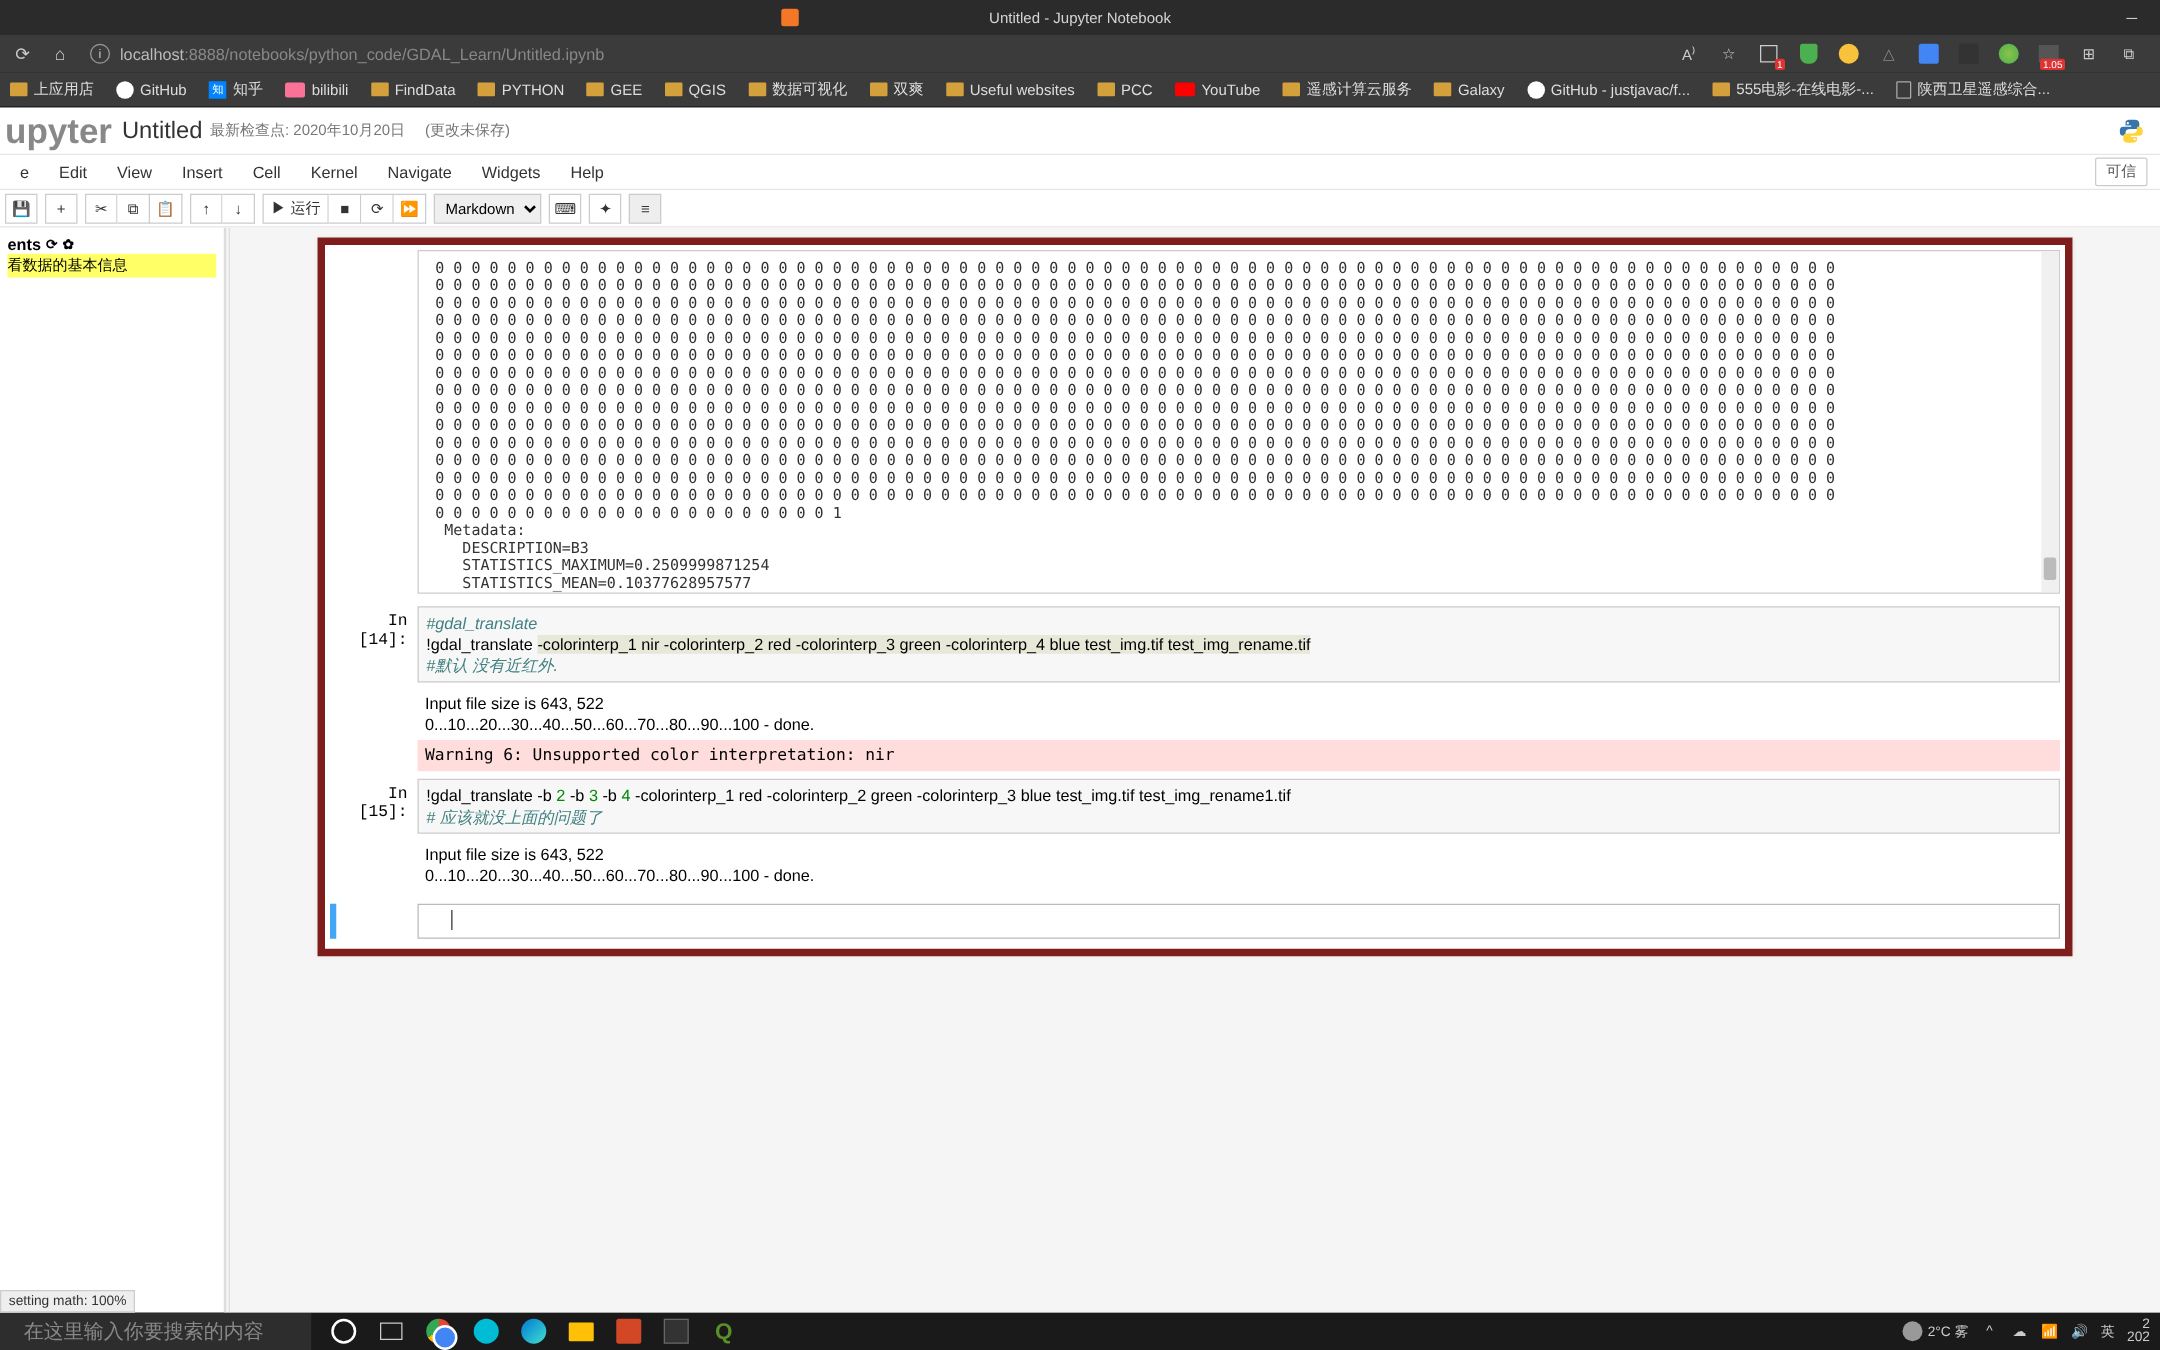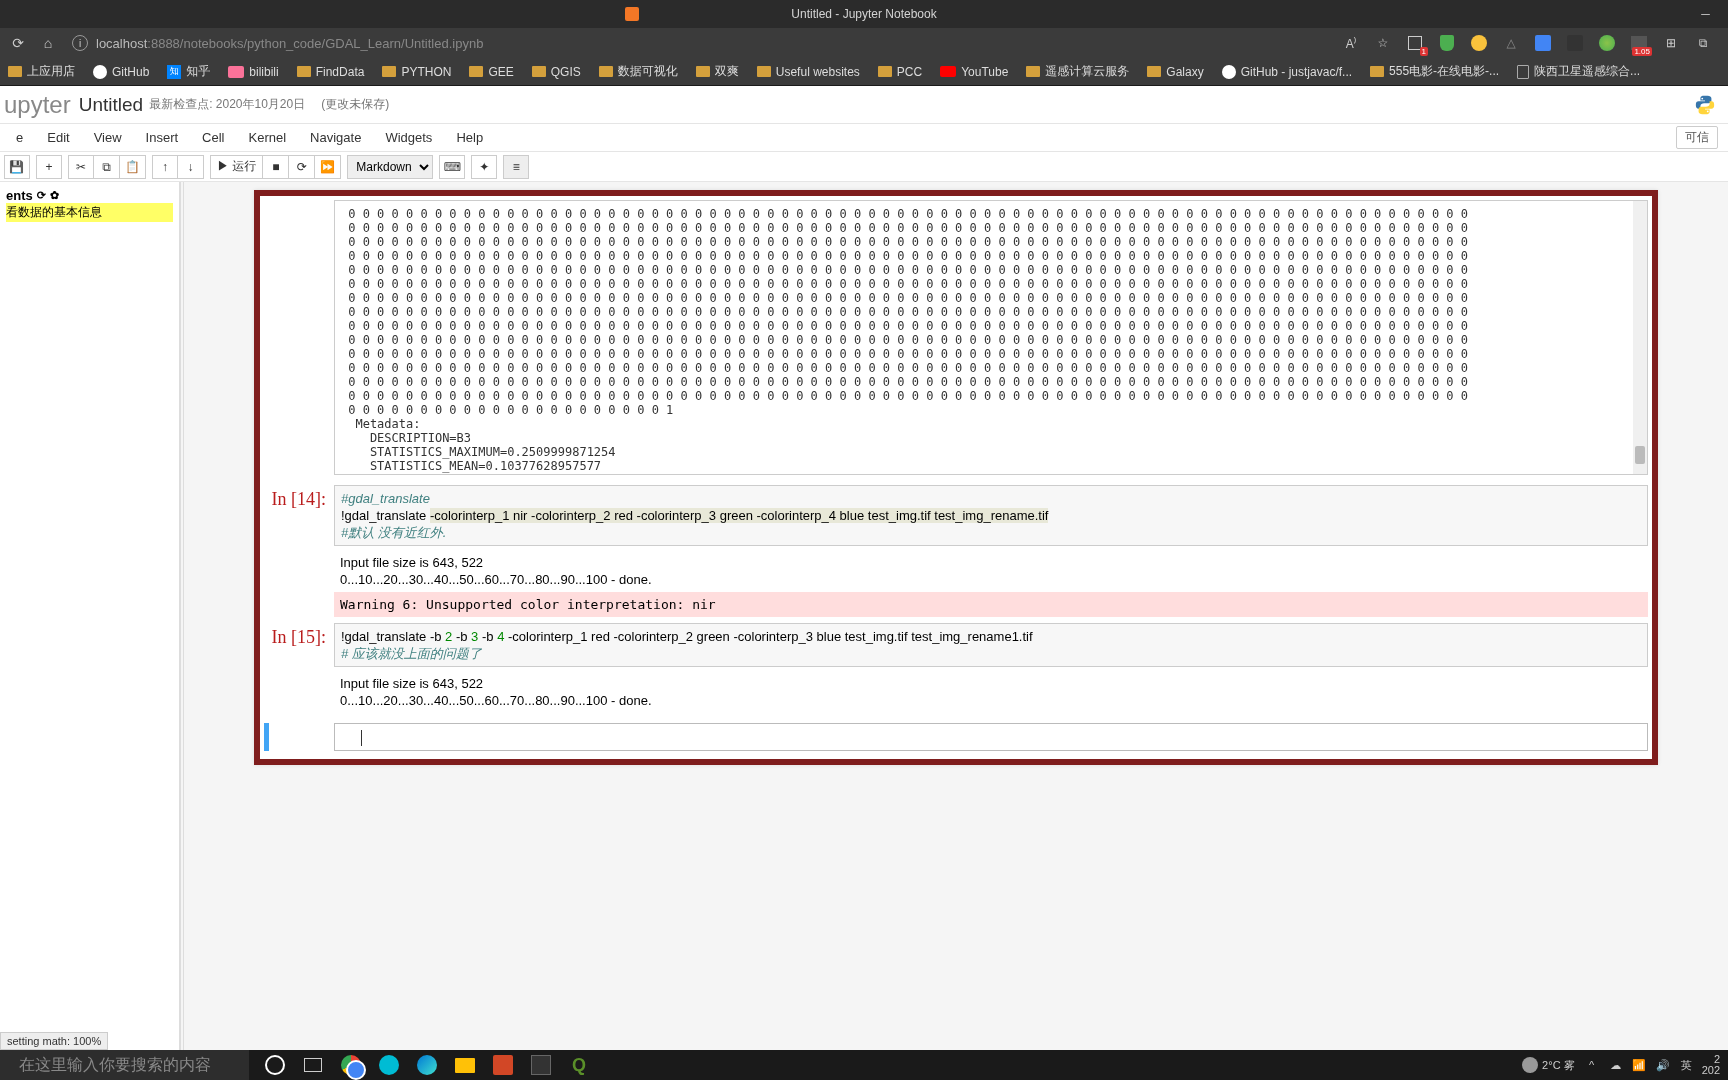--- a/index.html
+++ b/index.html
@@ -29,21 +29,21 @@
     .bm .folder { width: 14px; height: 11px; background: #d4a03c; border-radius: 1px; }
     .bm .github-i { width: 14px; height: 14px; background: #fff; border-radius: 50%; }
     .bm .zhihu-i { width: 14px; height: 14px; background: #0084ff; color: #fff; font-size: 9px; display: flex; align-items: center; justify-content: center; }
     .bm .bili-i { width: 16px; height: 12px; background: #fb7299; border-radius: 2px; }
     .bm .yt-i { width: 16px; height: 11px; background: #ff0000; border-radius: 2px; }
     .bm .txt-i { width: 12px; height: 14px; border: 1px solid #aaa; border-radius: 1px; }
 
     
     .jp-area { background: #fff; height: calc(100% - 28px - 30px - 28px - 30px); display: flex; flex-direction: column; }
     .jp-header { height: 38px; display: flex; align-items: center; padding: 0 4px; border-bottom: 1px solid #e5e5e5; }
-    .jp-logo { color: #888; font-size: 24px; font-weight: normal; margin-right: 8px; }
+    .jp-logo { color: #888; font-size: 28px; font-weight: bold; margin-right: 8px; }
     .jp-title { color: #333; font-size: 19px; margin-right: 6px; }
     .jp-checkpoint { color: #777; font-size: 12px; }
     .jp-python { margin-left: auto; width: 22px; height: 22px; margin-right: 8px; }
 
     
     .jp-menu { height: 28px; display: flex; align-items: center; padding: 0 4px; border-bottom: 1px solid #e5e5e5; }
     .jp-menu-item { padding: 4px 12px; font-size: 13px; color: #333; }
     .jp-trusted { margin-left: auto; font-size: 12px; color: #555; border: 1px solid #ccc; padding: 2px 8px; border-radius: 2px; margin-right: 6px; }
 
     
@@ -62,21 +62,21 @@
 
     .notebook-wrap { flex: 1; background: #f5f5f5; padding: 8px 70px; overflow: hidden; }
     .notebook { background: #fff; border: 6px solid #7f1d1d; box-shadow: 0 0 4px rgba(0,0,0,0.1); padding: 4px; }
 
     .output-scroll { border: 1px solid #ccc; height: 275px; overflow: hidden; position: relative; margin-left: 70px; margin-bottom: 10px; }
     .output-scroll pre { font-family: "Consolas", monospace; font-size: 12px; line-height: 14px; padding: 6px; white-space: pre; color: #333; }
     .output-scroll .scrollbar { position: absolute; right: 0; top: 0; bottom: 0; width: 14px; background: #f0f0f0; }
     .output-scroll .thumb { position: absolute; right: 2px; top: 245px; width: 10px; height: 18px; background: #bbb; border-radius: 2px; }
 
     .cell { display: flex; margin-bottom: 4px; }
-    .prompt { width: 70px; text-align: right; padding-right: 8px; font-family: Liberation Serif, serif; font-size: 18px; color: #b91c1c; padding-top: 4px; }
+    .prompt { width: 70px; text-align: right; padding-right: 8px; font-family: Liberation Mono, monospace; font-size: 13px; color: #000000; padding-top: 4px; }
     .input-area { flex: 1; border: 1px solid #ccc; background: #f7f7f7; padding: 4px 6px; font-family: "Consolas", monospace; font-size: 13px; line-height: 17px; }
     .output-area { margin-left: 70px; padding: 4px 6px; font-family: "Consolas", monospace; font-size: 13px; line-height: 17px; }
     .output-stderr { background: #fdd; }
     .cm-comment { color: #408080; font-style: italic; }
     .cm-hl { background: #e8e8d8; }
     .cm-num { color: #080; }
 
     .cell-selected { display: flex; margin-bottom: 4px; position: relative; }
     .cell-selected .sel-bar { position: absolute; left: 0; top: 0; bottom: 0; width: 5px; background: #42a5f5; }
     .cell-selected .input-area { background: #fff; border: 1px solid #bbb; min-height: 28px; }

